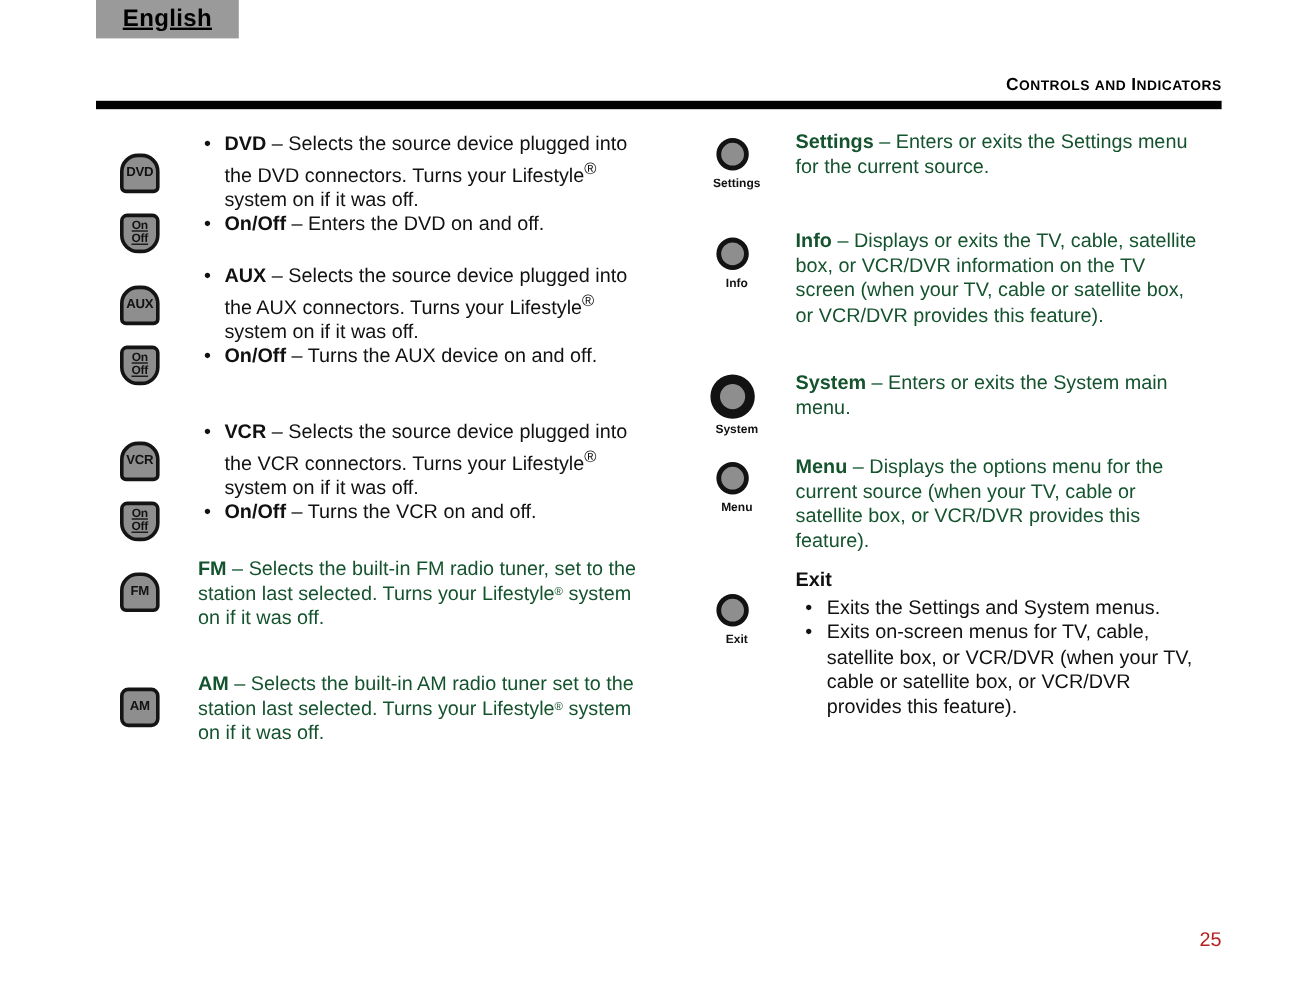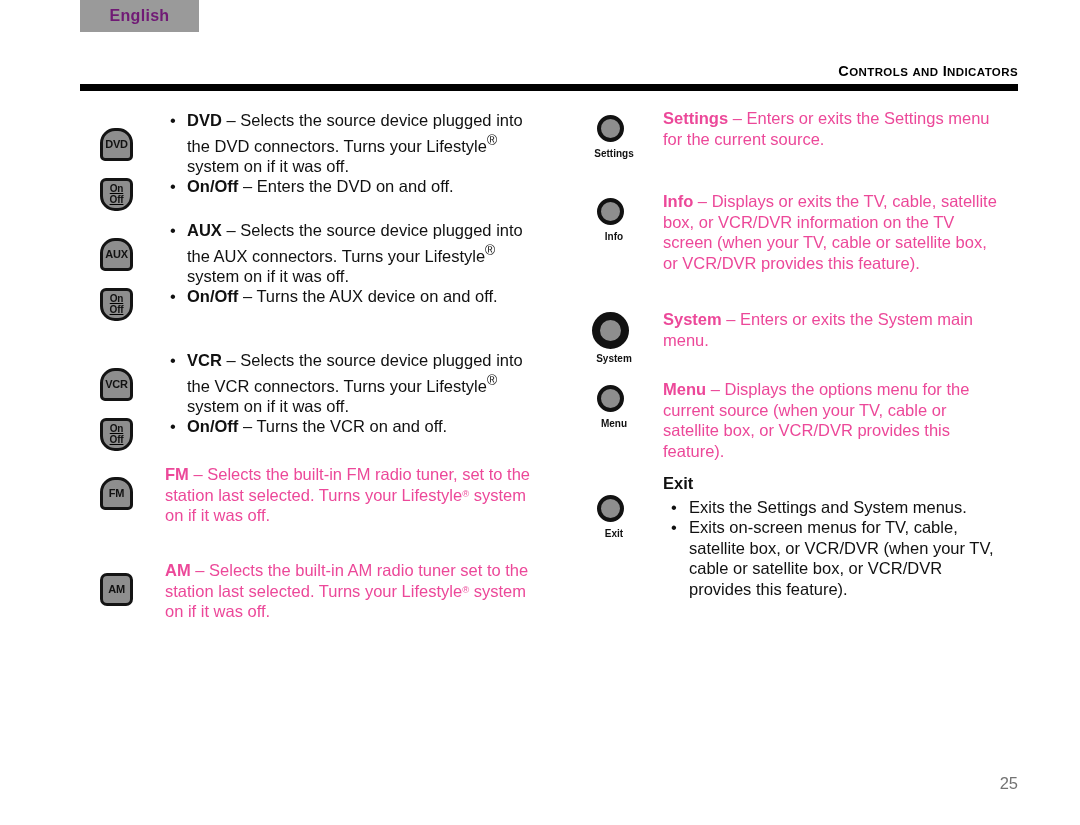--- a/index.html
+++ b/index.html
@@ -22,24 +22,25 @@
     left: 80px;
     top: 0px;
     width: 119px;
     height: 32px;
     background: #9a9a9a;
     display: flex;
     align-items: center;
     justify-content: center;
   }
   #lang-tab .lang-label {
-    color: #701a75;
-    font-size: 16px;
+    color: #000000;
+    font-size: 20px;
     font-weight: bold;
     letter-spacing: 0.3px;
+    text-decoration: underline;
   }
 
   #running-head {
     position: absolute;
     right: 62px;
     top: 63px;
     font-size: 13.5px;
     font-weight: bold;
     letter-spacing: 0.4px;
     text-align: right;
@@ -147,21 +148,21 @@
     font-weight: bold;
     color: #111111;
     text-align: center;
     white-space: nowrap;
   }
 
   
   .para {
     font-size: 16.5px;
     line-height: 20.6px;
-    color: #ec4899;
+    color: #14532d;
   }
   .para b { font-weight: bold; }
   .para sup {
     font-size: 9.5px;
     vertical-align: 0.45em;
     line-height: 0;
   }
 
   .bullet-list {
     list-style: none;
@@ -188,21 +189,21 @@
     line-height: 20.6px;
     color: #111111;
   }
   .sec-heading.bold { font-weight: bold; }
 
   #page-number {
     position: absolute;
     right: 62px;
     bottom: 32px;
     font-size: 16.5px;
-    color: #737373;
+    color: #b91c1c;
   }
 </style>
 </head>
 <body>
 
 <div id="lang-tab">
   <span class="lang-label">English</span>
 </div>
 
 <div id="running-head">

